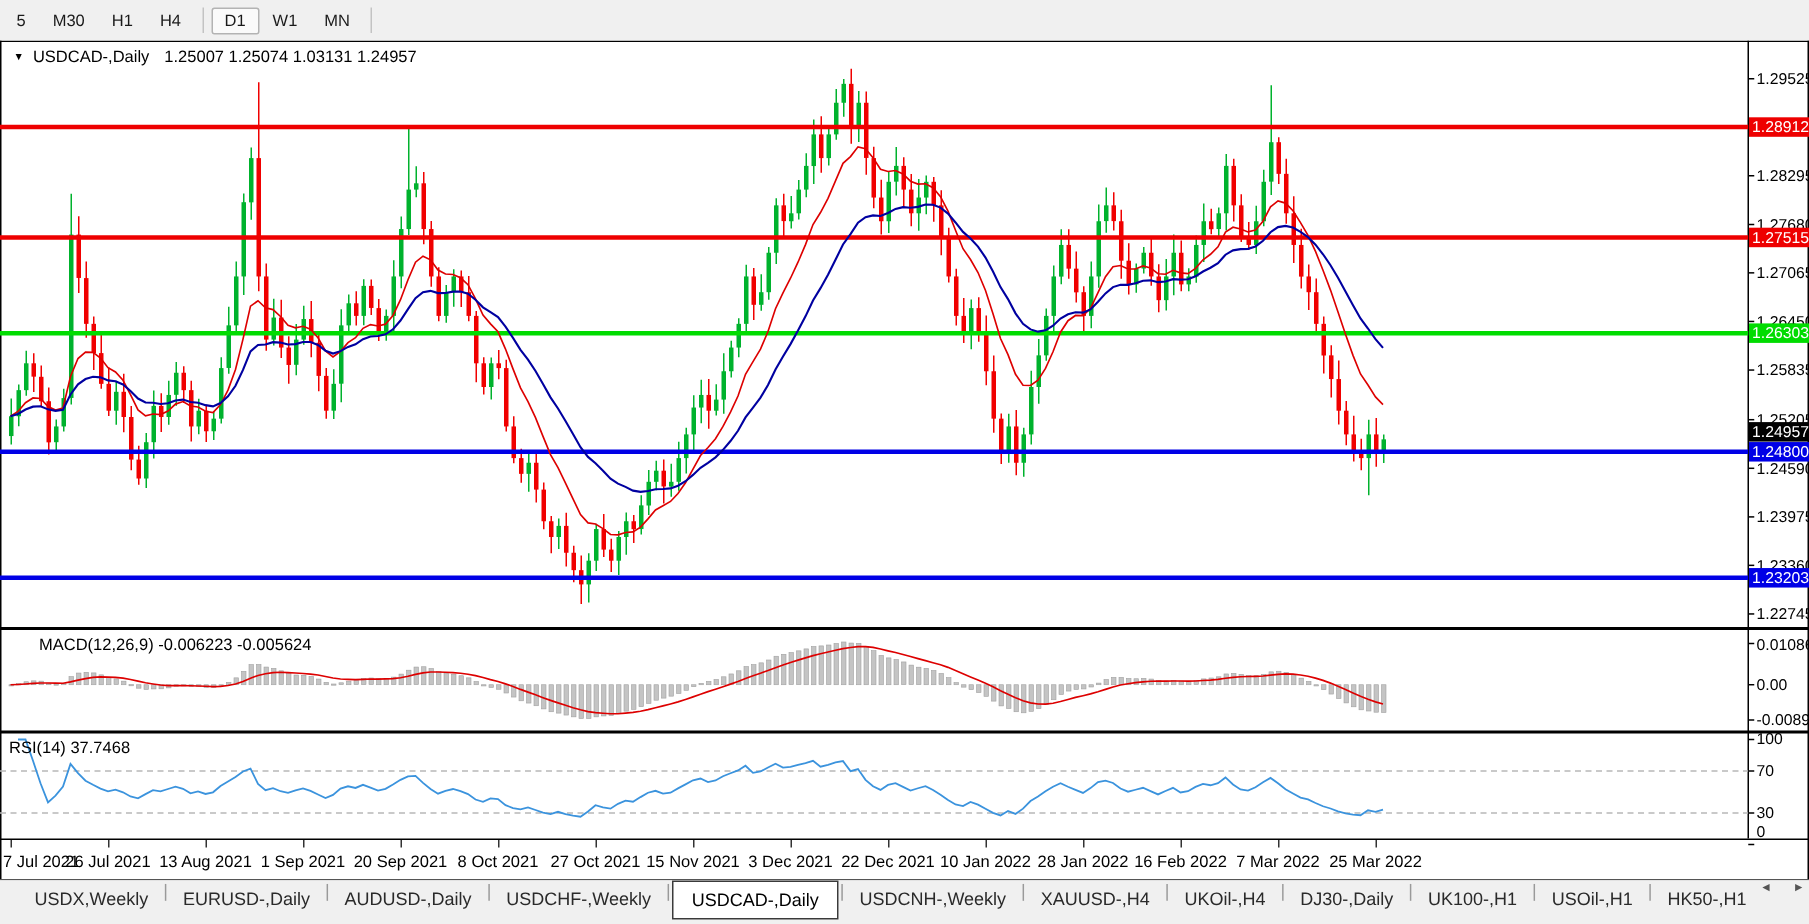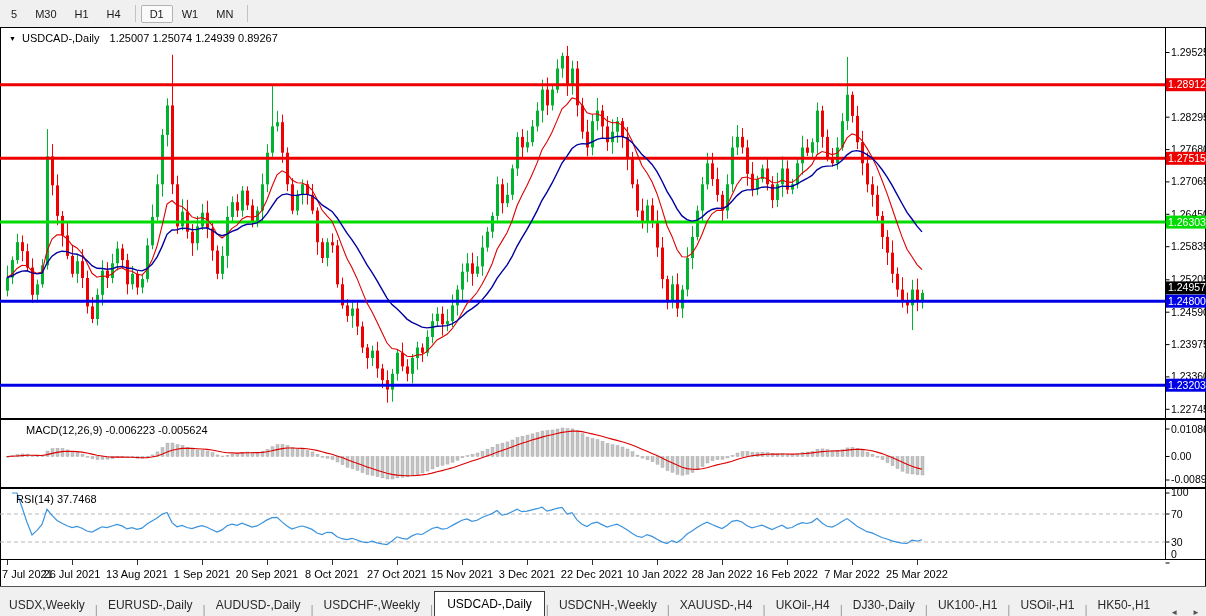--- a/index.html
+++ b/index.html
@@ -9,23 +9,23 @@
     display:flex;align-items:center;padding-left:2px}
   .tf-btn{font-size:11px;color:#1a1a1a;padding:4px 9px;white-space:nowrap;cursor:default}
   .tf-btn.active{background:#fafafa;border:1px solid #b3b3b3;border-radius:2px;padding:2px 8px}
   .tb-sep{width:1px;height:17px;background:#c3c3c3;margin:0 5px}
   .chart-wrap{position:absolute;left:0;top:27px;width:1206px;height:560px;background:#fff}
   .overlay{position:absolute;font-size:11px;color:#000;white-space:nowrap;pointer-events:none}
   .title-row{left:9px;top:5px;display:flex;align-items:center;gap:6px}
   .dd-arrow{font-size:7px;color:#000;pointer-events:auto}
   .title-sym{margin-right:4px}
   .macd-label{left:26px;top:397px}
-  .rsi-label{left:16px;top:466px}
+  .rsi-label{left:6px;top:466px}
   .tabs{position:absolute;left:0;top:587px;width:1206px;height:30px;background:#f0f0f0;
-    display:flex;align-items:flex-end;font-size:12px;color:#2a2a2a}
+    display:flex;align-items:flex-start;padding-left:14px;font-size:12px;color:#2a2a2a}
   .tab{padding:5px 9px;white-space:nowrap;cursor:default}
   .tab.active{background:#fff;border:1px solid #3a3a3a;padding:5px 12px;color:#000}
   .tab-sep{color:#9a9a9a;padding:0 1px;font-size:12px}
   .tab-arrows{margin-left:auto;margin-right:6px;display:flex;align-items:center;gap:14px}
   .tab-arrow{font-size:8px;color:#555;cursor:default}
 </style>
 </head>
 <body>
 
 <div class="toolbar" id="toolbar">
@@ -709,21 +709,21 @@
         <text x="787" y="578" font-size="11" fill="#000" text-anchor="middle">16 Feb 2022</text>
         <line x1="852.5" y1="560" x2="852.5" y2="565" stroke="#333"></line>
         <text x="852" y="578" font-size="11" fill="#000" text-anchor="middle">7 Mar 2022</text>
         <line x1="917.5" y1="560" x2="917.5" y2="565" stroke="#333"></line>
         <text x="917" y="578" font-size="11" fill="#000" text-anchor="middle">25 Mar 2022</text>
       </g>
     </svg>
   <div class="overlay title-row">
     <span class="dd-arrow">▼</span>
     <span class="title-sym">USDCAD-,Daily</span>
-    <span>1.25007 1.25074 1.24939 0.89267</span>
+    <span>1.25007 1.25074 1.03131 1.24957</span>
   </div>
   <div class="overlay macd-label">MACD(12,26,9) -0.006223 -0.005624</div>
   <div class="overlay rsi-label">RSI(14) 37.7468</div>
 </div>
 
 <div class="tabs" id="tabs">
     <div class="tab">USDX,Weekly</div>
     <span class="tab-sep">|</span>
     <div class="tab">EURUSD-,Daily</div>
     <span class="tab-sep">|</span>

